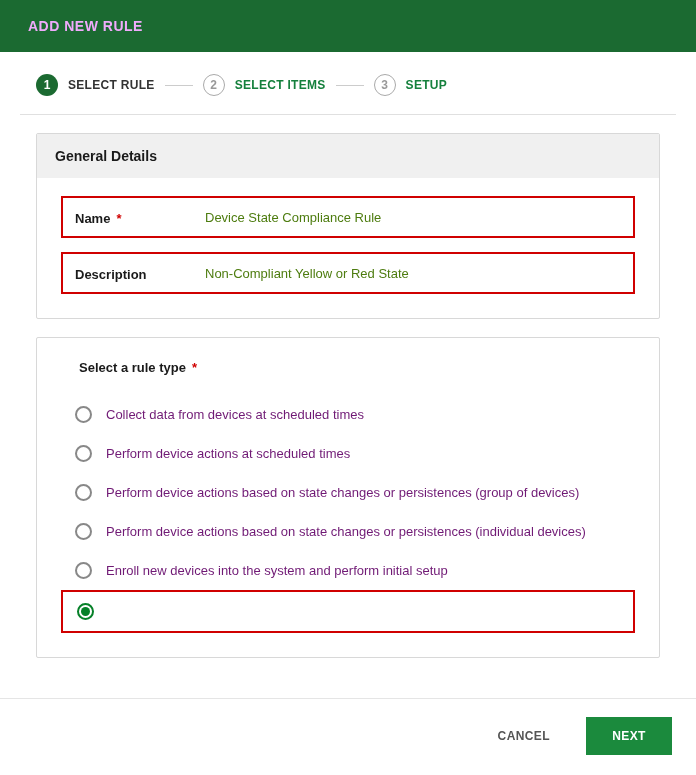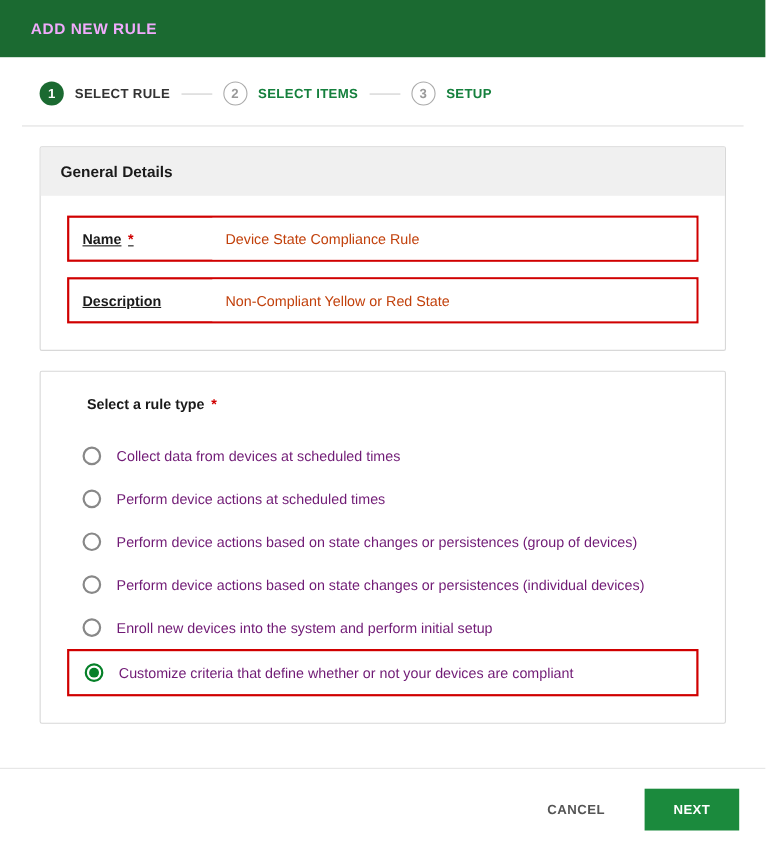--- a/index.html
+++ b/index.html
@@ -104,30 +104,29 @@
     background: #fff;
     height: 42px;
   }
   .field-label {
     width: 130px;
     padding: 10px 12px;
     font-size: 13px;
     font-weight: 700;
     color: #1a1a1a;
     display: flex;
-    align-items: center;
-    text-decoration: underline;
+    align-items: flex-end;
   }
   .req { color: #d00000; margin-left: 6px; font-size: 13px; }
   .field-input {
     flex: 1;
     border: none;
     padding: 8px 12px;
     font-size: 13px;
-    color: #c2410c;
+    color: #4d7c0f;
     outline: none;
     background: #fff;
   }
   .section-title {
     font-size: 13px;
     font-weight: 700;
     color: #1a1a1a;
     margin: 4px 0 20px 18px;
   }
   .radio-list {
@@ -263,21 +262,20 @@
             <span class="radio-label">Perform device actions based on state changes or persistences (individual devices)</span>
           </div>
           <div class="radio-item">
             <div class="radio-outer"></div>
             <span class="radio-label">Enroll new devices into the system and perform initial setup</span>
           </div>
           <div class="radio-item highlighted">
             <div class="radio-outer selected">
               <div class="radio-inner"></div>
             </div>
-            <span class="radio-label">Customize criteria that define whether or not your devices are compliant</span>
           </div>
         </div>
     </div>
   </div>
 
 </div>
 
 <div class="footer">
   <button class="btn btn-text">CANCEL</button>
   <button class="btn btn-primary">NEXT</button>

